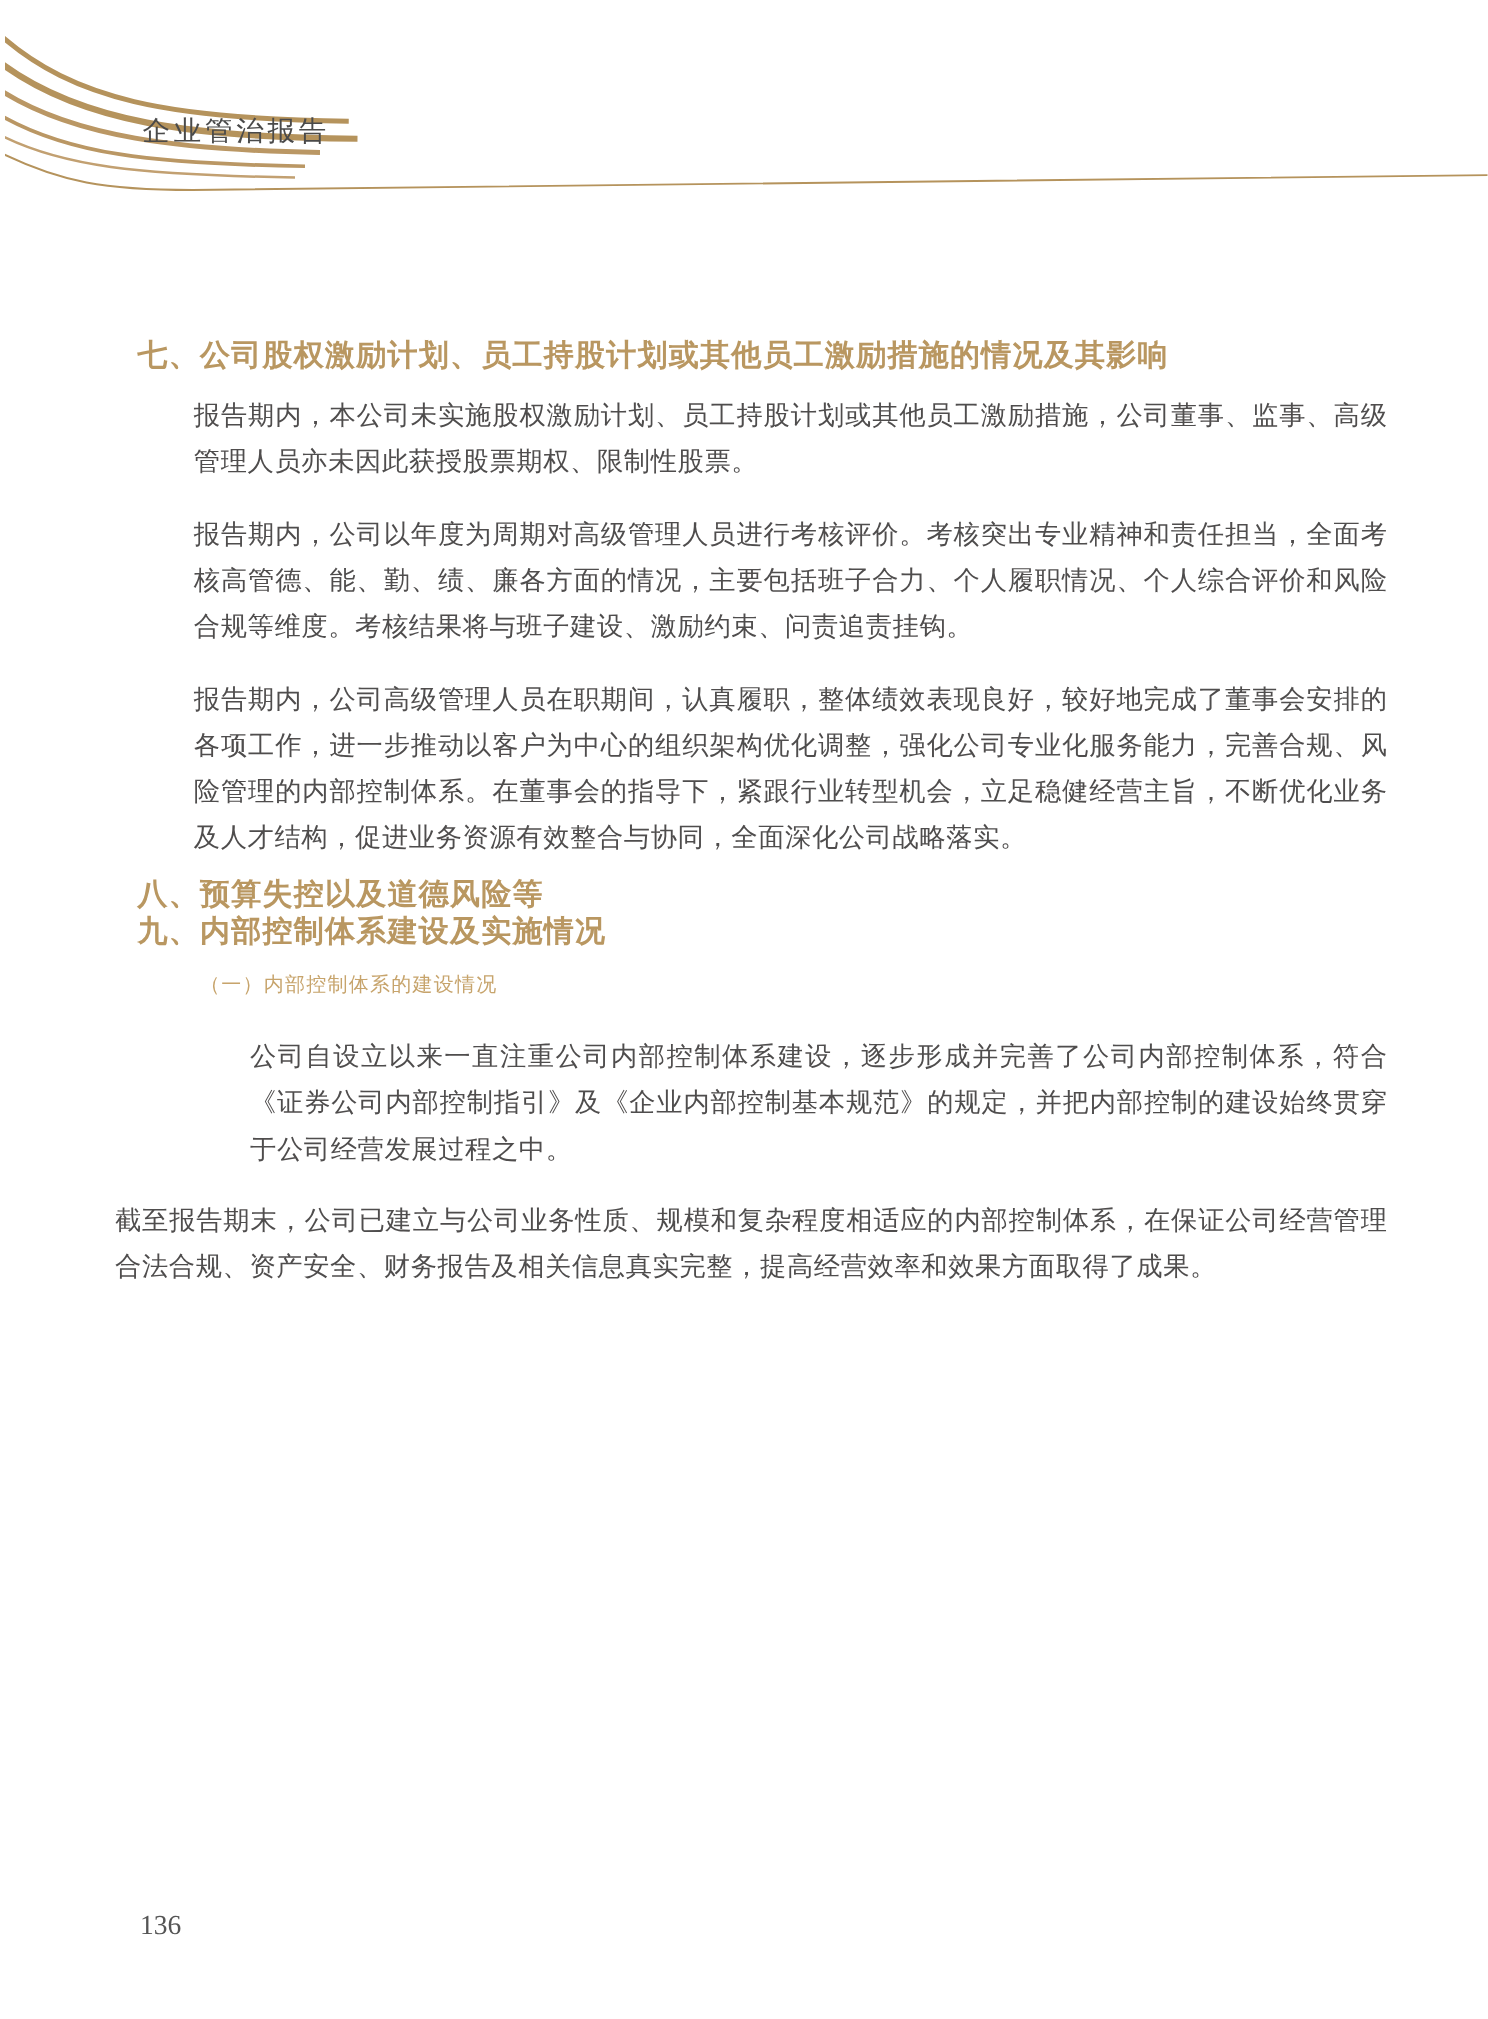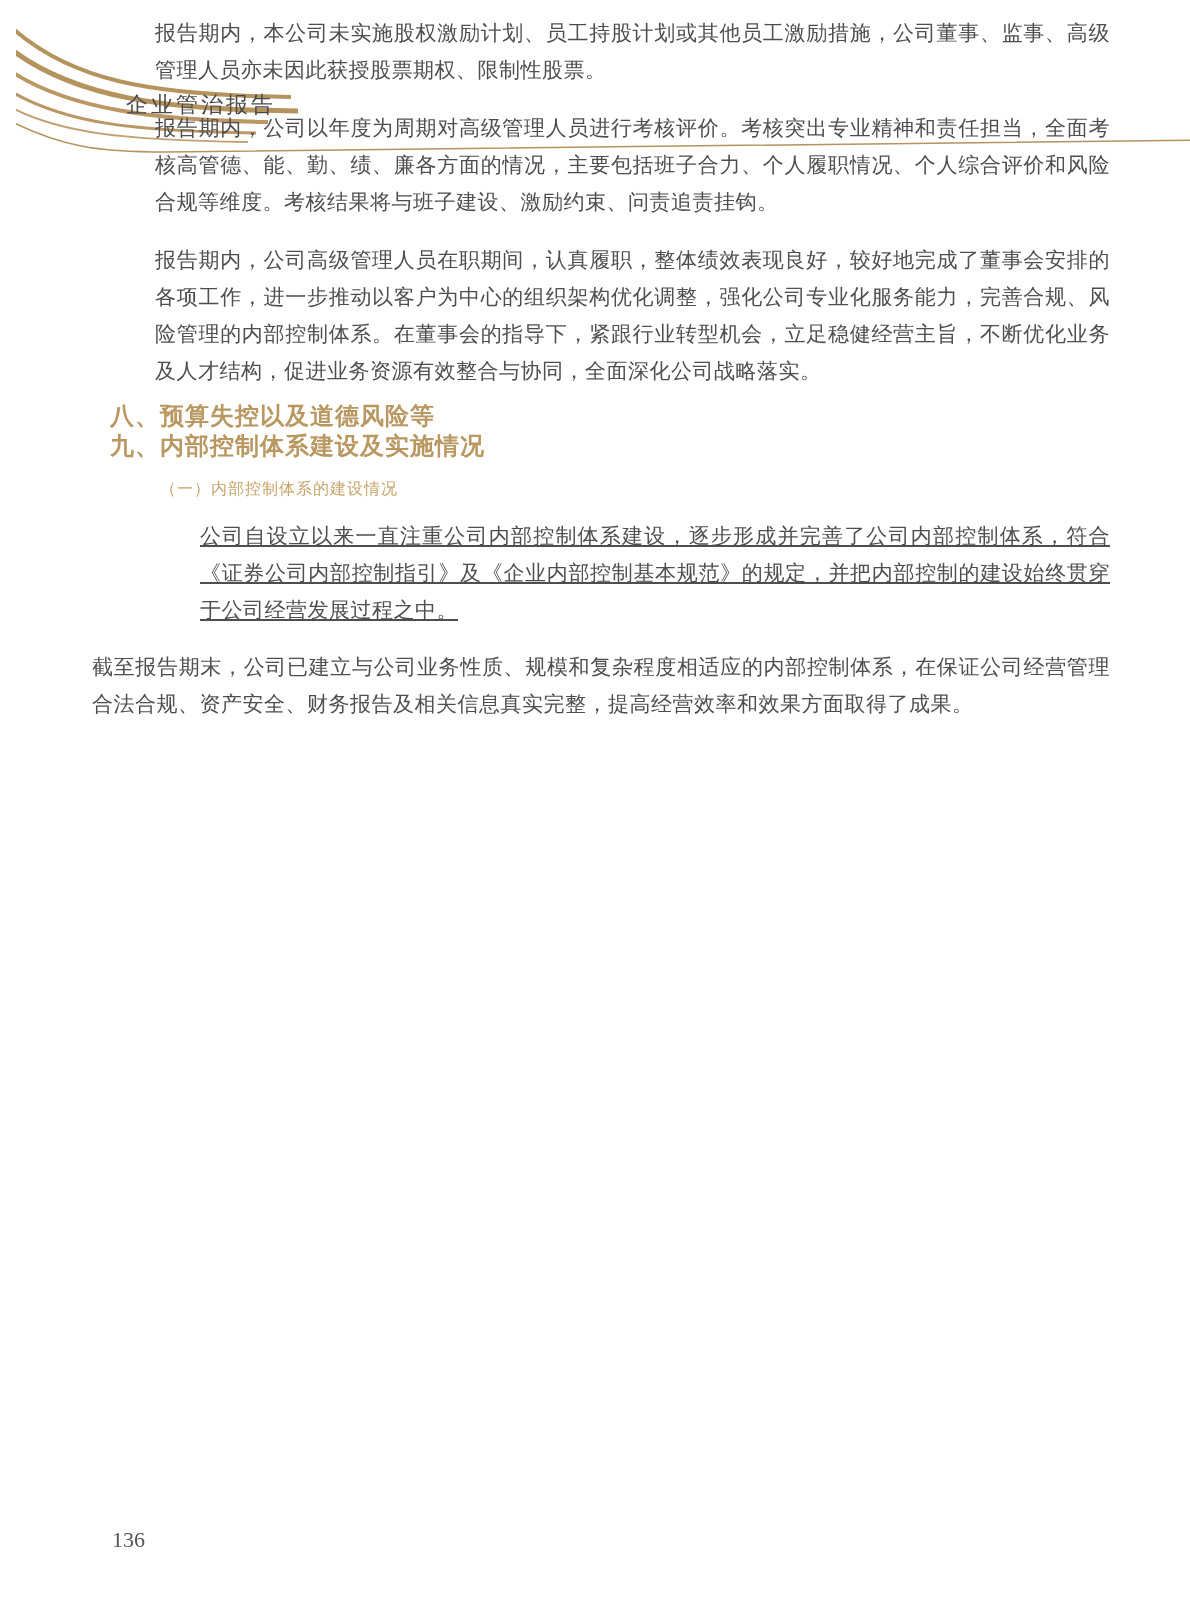--- a/index.html
+++ b/index.html
@@ -12,21 +12,21 @@
     width: 1190px;
     height: 1615px;
     font-family: "Liberation Sans", sans-serif;
     color: #4f4d4d;
     overflow: hidden;
   }
 
   
   .header {
     position: absolute;
-    top: 0; left: 16px;
+    top: 0; left: 4px;
     width: 993px;
     height: 170px;
   }
   .header svg {
     position: absolute;
     top: 0; left: 0;
     display: block;
   }
   .header-title {
     position: absolute;
@@ -69,21 +69,21 @@
     font-size: 21px;
     line-height: 37px;
     letter-spacing: 0.5px;
     text-align: justify;
     text-justify: inter-ideograph;
     color: #4f4d4d;
   }
   .para.first-after-heading { margin-top: 14px; }
   .para.mid { margin-top: 21px; }
   .para.after-h8 { margin-top: 12px; }
-  .para.sub { margin-left: 200px; margin-top: 14px; text-decoration: underline; }
+  .para.sub { margin-left: 200px; margin-top: 24px; }
   .para.sub2 { margin-left: 92px; margin-top: 20px; }
 
   
   .page-number {
     position: absolute;
     left: 112px;
     top: 1527px;
     font-family: "Liberation Serif", serif;
     font-size: 22px;
     color: #555555;
@@ -99,20 +99,21 @@
     <path d="M-4,72 C55,110 140,120 252,122" stroke="#ba9764" stroke-width="4" fill="none"></path>
     <path d="M-4,92 C50,123 115,131 240,133" stroke="#ba9764" stroke-width="3" fill="none"></path>
     <path d="M-4,108 C45,133 105,140 232,142" stroke="#c2a071" stroke-width="2" fill="none"></path>
     <path d="M-4,122 C45,146 80,152 150,152 C450,149 800,142 1192,140" stroke="#b5935c" stroke-width="1.5" fill="none"></path>
   </svg>
   <div class="header-title">企业管治报告</div>
 </div>
 
 <div class="content">
 
+  <h2 class="sec-heading" id="sec7-heading">七、公司股权激励计划、员工持股计划或其他员工激励措施的情况及其影响</h2>
   <p class="para first-after-heading">报告期内，本公司未实施股权激励计划、员工持股计划或其他员工激励措施，公司董事、监事、高级管理人员亦未因此获授股票期权、限制性股票。</p>
   <p class="para mid">报告期内，公司以年度为周期对高级管理人员进行考核评价。考核突出专业精神和责任担当，全面考核高管德、能、勤、绩、廉各方面的情况，主要包括班子合力、个人履职情况、个人综合评价和风险合规等维度。考核结果将与班子建设、激励约束、问责追责挂钩。</p>
   <p class="para mid">报告期内，公司高级管理人员在职期间，认真履职，整体绩效表现良好，较好地完成了董事会安排的各项工作，进一步推动以客户为中心的组织架构优化调整，强化公司专业化服务能力，完善合规、风险管理的内部控制体系。在董事会的指导下，紧跟行业转型机会，立足稳健经营主旨，不断优化业务及人才结构，促进业务资源有效整合与协同，全面深化公司战略落实。</p>
 
   <h2 class="sec-heading" id="sec8-heading">八、预算失控以及道德风险等</h2>
 
   <h2 class="sec-heading" id="sec9-heading">九、内部控制体系建设及实施情况</h2>
   <h3 class="sub-heading">（一）内部控制体系的建设情况</h3>
   <p class="para sub">公司自设立以来一直注重公司内部控制体系建设，逐步形成并完善了公司内部控制体系，符合《证券公司内部控制指引》及《企业内部控制基本规范》的规定，并把内部控制的建设始终贯穿于公司经营发展过程之中。</p>
   <p class="para sub2">截至报告期末，公司已建立与公司业务性质、规模和复杂程度相适应的内部控制体系，在保证公司经营管理合法合规、资产安全、财务报告及相关信息真实完整，提高经营效率和效果方面取得了成果。</p>

